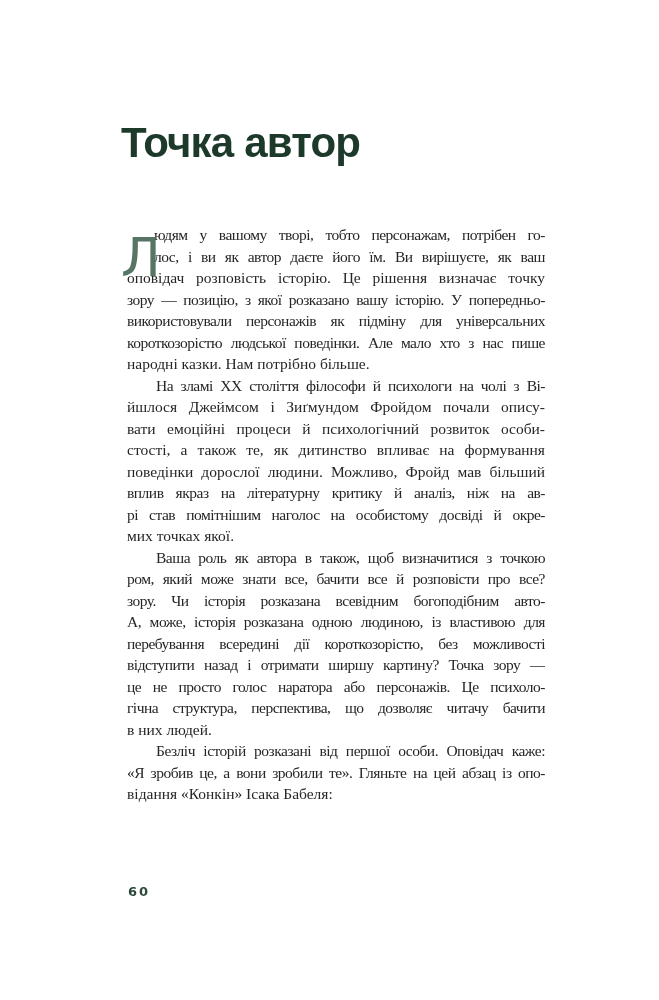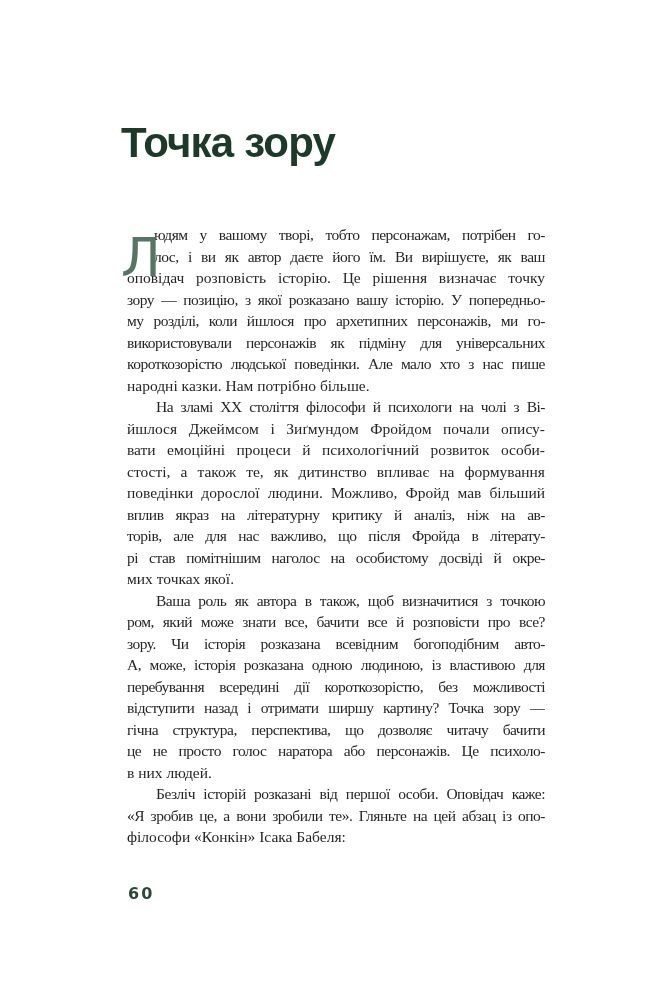--- a/index.html
+++ b/index.html
@@ -46,65 +46,63 @@
   .dropcap{
     position:absolute;left:-6px;top:7px;
     font-family:"DejaVu Sans","Liberation Sans",sans-serif;
     font-weight:400;
     font-size:53px;line-height:1;
     color:var(--dropcap-green);
   }
   .page-number{
     position:absolute;left:128px;top:884px;
     font-family:"DejaVu Sans","Liberation Sans",sans-serif;
-    font-weight:700;font-size:16px;letter-spacing:2px;
+    font-weight:700;font-size:13px;letter-spacing:2px;
     color:var(--page-number-green);
   }
 </style>
 </head>
 <body>
 
 <div class="page">
-  <h1 class="chapter-title">Точка зору</h1>
+  <h1 class="chapter-title">Точка автор</h1>
 
   <div class="body-text">
       <div class="paragraph">
         <span class="dropcap">Л</span>
         <div class="line dropcap-offset tight">юдям у вашому творі, тобто персонажам, потрібен го-</div>
         <div class="line dropcap-offset tight">лос, і ви як автор даєте його їм. Ви вирішуєте, як ваш</div>
         <div class="line">оповідач розповість історію. Це рішення визначає точку</div>
         <div class="line tight">зору — позицію, з якої розказано вашу історію. У попередньо-</div>
-        <div class="line tight">му розділі, коли йшлося про архетипних персонажів, ми го-</div>
         <div class="line tight">використовували персонажів як підміну для універсальних</div>
         <div class="line tight">короткозорістю людської поведінки. Але мало хто з нас пише</div>
         <div class="line last">народні казки. Нам потрібно більше.</div>
       </div>
       <div class="paragraph">
         <div class="line indent tight">На зламі XX століття філософи й психологи на чолі з Ві-</div>
         <div class="line">йшлося Джеймсом і Зиґмундом Фройдом почали опису-</div>
         <div class="line">вати емоційні процеси й психологічний розвиток особи-</div>
         <div class="line">стості, а також те, як дитинство впливає на формування</div>
         <div class="line">поведінки дорослої людини. Можливо, Фройд мав більший</div>
         <div class="line tight">вплив якраз на літературну критику й аналіз, ніж на ав-</div>
-        <div class="line tight">торів, але для нас важливо, що після Фройда в літерату-</div>
         <div class="line tight">рі став помітнішим наголос на особистому досвіді й окре-</div>
         <div class="line last">мих точках якої.</div>
       </div>
       <div class="paragraph">
         <div class="line indent tight">Ваша роль як автора в також, щоб визначитися з точкою</div>
         <div class="line tight">ром, який може знати все, бачити все й розповісти про все?</div>
         <div class="line tight">зору. Чи історія розказана всевідним богоподібним авто-</div>
         <div class="line tight">А, може, історія розказана одною людиною, із властивою для</div>
         <div class="line tight">перебування всередині дії короткозорістю, без можливості</div>
         <div class="line tight">відступити назад і отримати ширшу картину? Точка зору —</div>
+        <div class="line tight">це не просто голос наратора або персонажів. Це психоло-</div>
         <div class="line tight">гічна структура, перспектива, що дозволяє читачу бачити</div>
-        <div class="line tight">це не просто голос наратора або персонажів. Це психоло-</div>
         <div class="line last">в них людей.</div>
       </div>
       <div class="paragraph">
         <div class="line indent tight">Безліч історій розказані від першої особи. Оповідач каже:</div>
         <div class="line tight">«Я зробив це, а вони зробили те». Гляньте на цей абзац із опо-</div>
-        <div class="line last">філософи «Конкін» Ісака Бабеля:</div>
+        <div class="line last">відання «Конкін» Ісака Бабеля:</div>
       </div>
     </div>
 
   <div class="page-number">60</div>
 </div>
 
 </body></html>

